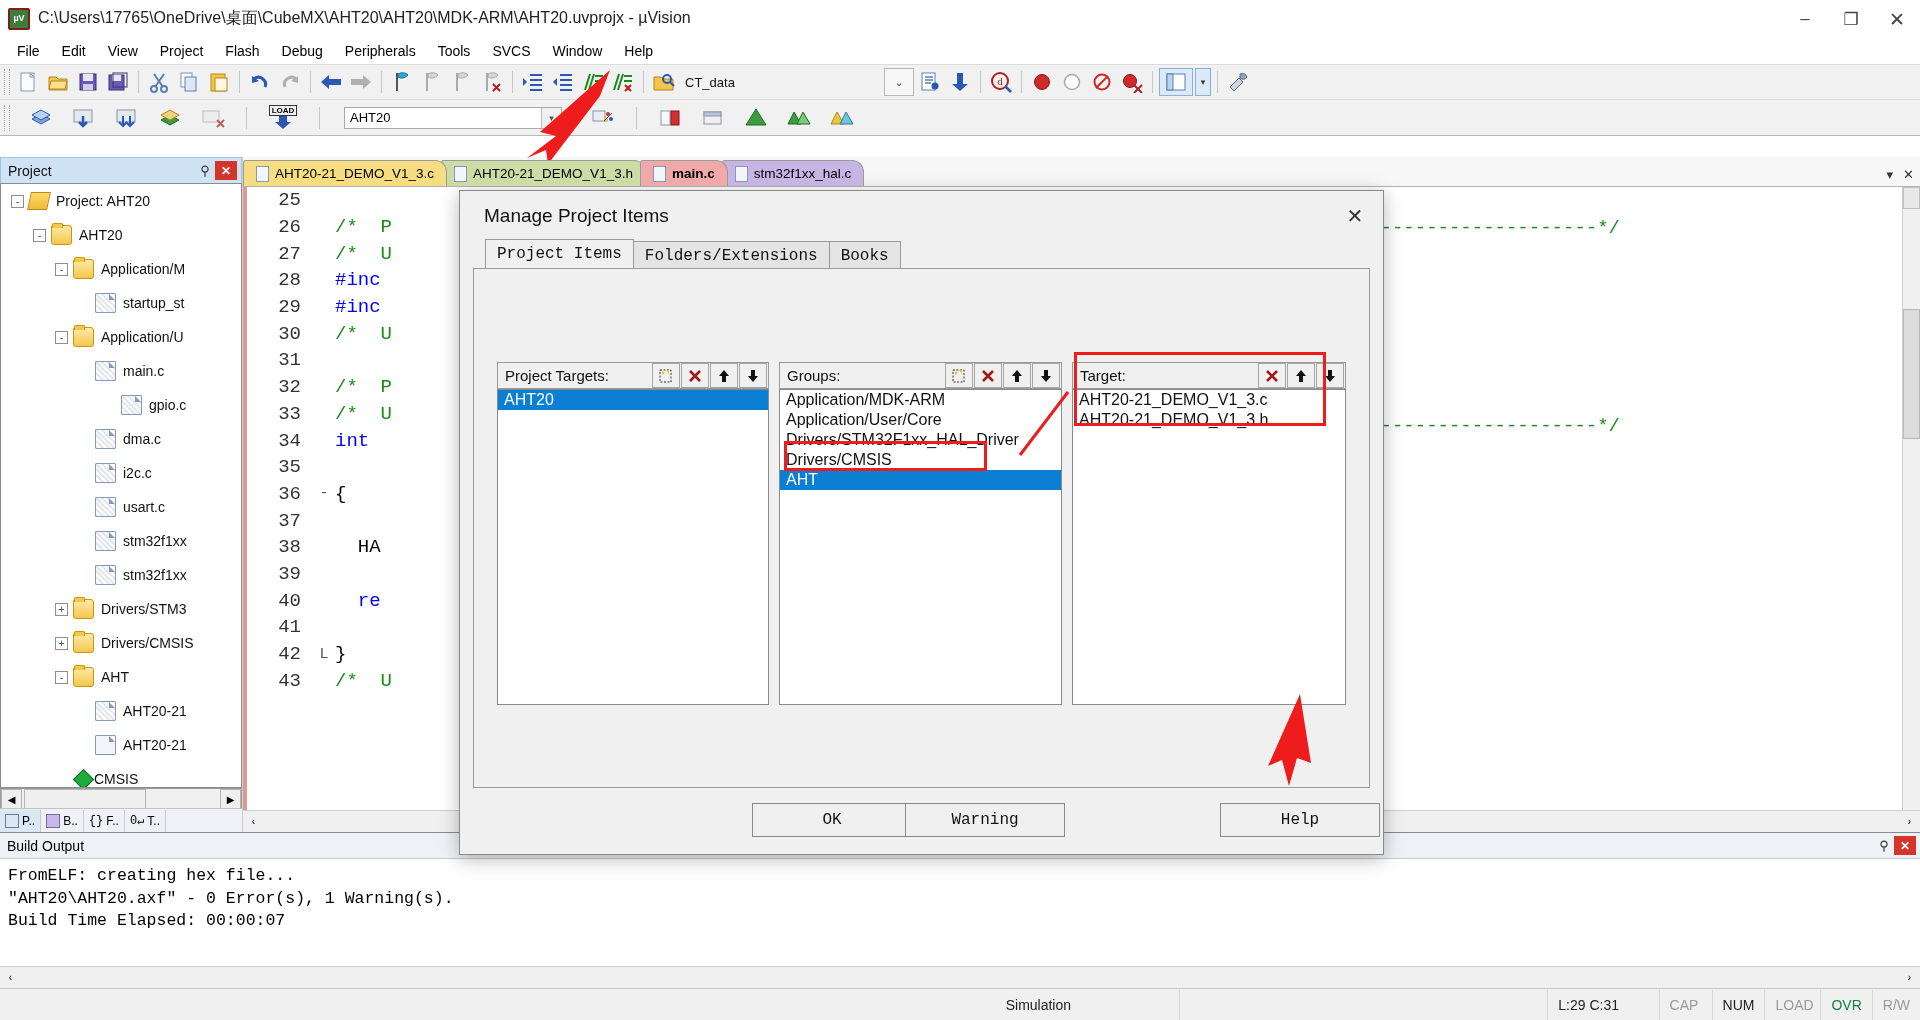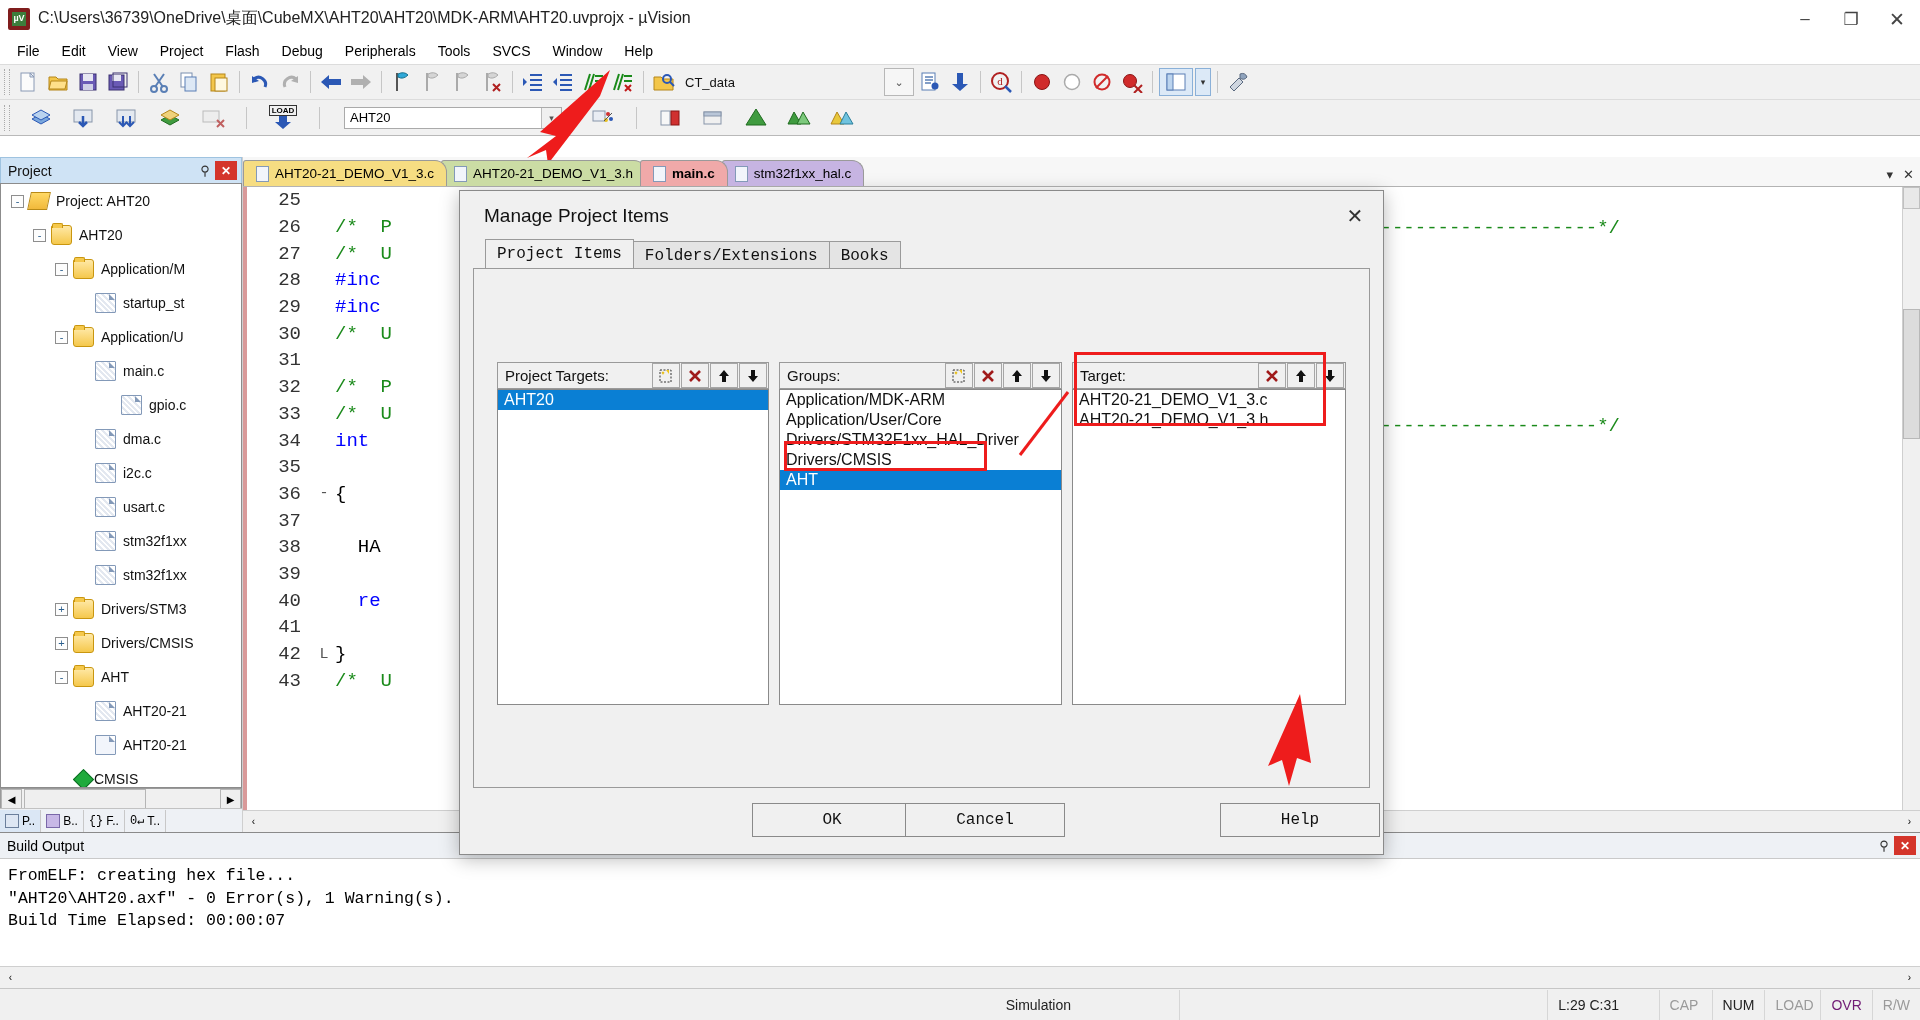--- a/index.html
+++ b/index.html
@@ -13,21 +13,21 @@
     position:relative;
   }
 
   
   .titlebar{
     height:38px; background:#ffffff; display:flex; align-items:center;
     border-bottom:1px solid #ffffff; position:relative;
   }
   .app-icon{
     width:22px;height:22px;margin-left:8px;margin-right:8px;
-    background:#3c7d3c;border:4px solid #7f1d1d;border-radius:2px;
+    background:#3c7d3c;border:2px solid #7f1d1d;border-radius:2px;
     display:flex;align-items:center;justify-content:center;
     color:#fff;font-size:9px;font-weight:bold;line-height:1;
   }
   .title-text{ font-size:16px; color:#222; font-family:"Liberation Sans",sans-serif;}
   .win-btns{ position:absolute; right:0; top:0; height:38px; display:flex;}
   .win-btn{ width:46px;height:38px;display:flex;align-items:center;justify-content:center;
             font-size:17px;color:#444;}
   .win-btn.close{ font-size:19px;}
 
   
@@ -195,21 +195,21 @@
 
   
   .redbox{position:absolute;border:3px solid #ee1c1c;pointer-events:none;}
   .arrow-svg{position:absolute;pointer-events:none;}
 </style>
 </head>
 <body>
 
 <div class="titlebar">
   <div class="app-icon">µV</div>
-  <div class="title-text">C:\Users\36739\OneDrive\桌面\CubeMX\AHT20\AHT20\MDK-ARM\AHT20.uvprojx - µVision</div>
+  <div class="title-text">C:\Users\17765\OneDrive\桌面\CubeMX\AHT20\AHT20\MDK-ARM\AHT20.uvprojx - µVision</div>
   <div class="win-btns">
     <div class="win-btn">–</div>
     <div class="win-btn">❐</div>
     <div class="win-btn close">✕</div>
   </div>
 </div>
 
 <div class="menubar">
   <div class="mi">File</div>
   <div class="mi">Edit</div>
@@ -797,21 +797,21 @@
   </div>
 
   <div class="statusbar">
     <div class="st-cell" style="width:1090px;border-right:none;"></div>
     <div class="st-cell" style="width:200px;">Simulation</div>
     <div class="st-cell" style="width:402px;"></div>
     <div class="st-cell" style="width:120px;">L:29 C:31</div>
     <div class="st-cell" style="width:56px;color:#9a9a9a;">CAP</div>
     <div class="st-cell" style="width:56px;">NUM</div>
     <div class="st-cell" style="width:56px;color:#9a9a9a;">LOAD</div>
-    <div class="st-cell" style="width:52px;color:#701a75;">OVR</div>
+    <div class="st-cell" style="width:52px;color:#15803d;">OVR</div>
     <div class="st-cell" style="border-right:none;color:#9a9a9a;">R/W</div>
   </div>
 </div>
 
 <div class="overlay">
   <div class="dialog">
     <div class="dlg-title">
       <div class="t">Manage Project Items</div>
       <div class="dlg-close">✕</div>
     </div>
@@ -921,21 +921,21 @@
               </div>
           </div>
         </div>
 
 
       </div>
     </div>
 
     <div class="dlg-footer">
       <div class="fbtn" style="left:292px;bottom:17px;">OK</div>
-      <div class="fbtn" style="left:445px;bottom:17px;">Cancel</div>
+      <div class="fbtn" style="left:445px;bottom:17px;">Warning</div>
       <div class="fbtn" style="left:760px;bottom:17px;">Help</div>
     </div>
 
     <div class="redbox" style="left:324px;top:250px;width:203px;height:30px;"></div>
     <div class="redbox" style="left:614px;top:161px;width:252px;height:74px;"></div>
   </div>
 </div>
 
 <svg class="arrow-svg" style="left:0;top:0;" width="1920" height="1020">
   <g fill="#ee1c1c">

